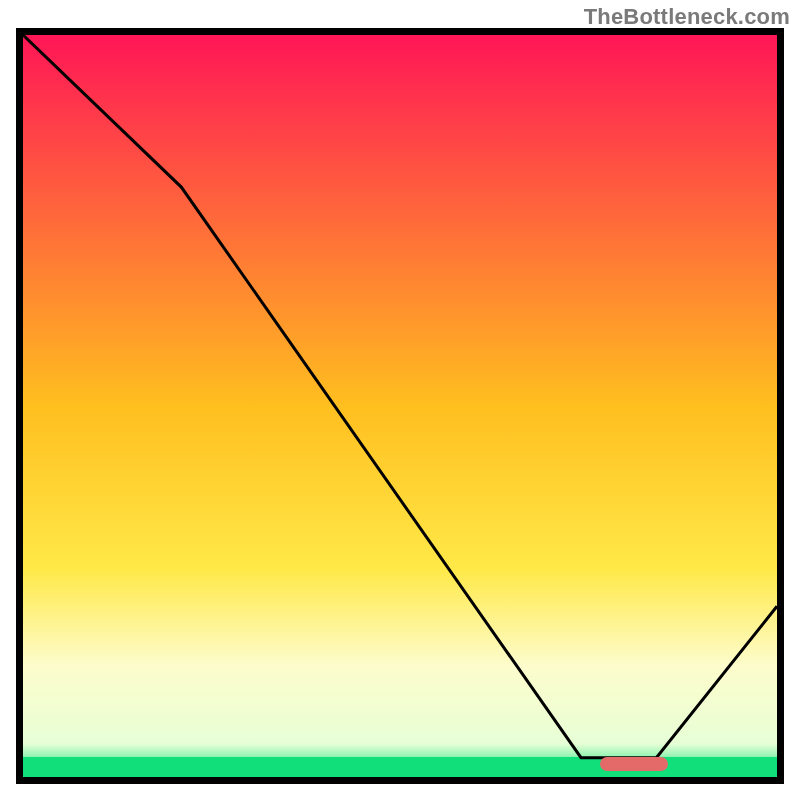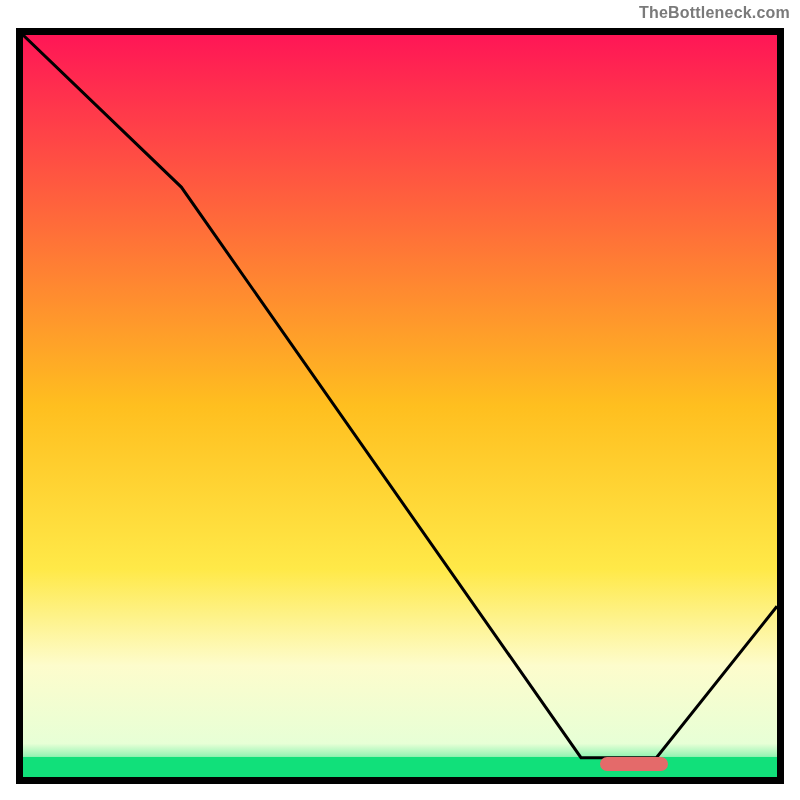--- a/index.html
+++ b/index.html
@@ -13,21 +13,21 @@
   }
   .wrap {
     position: relative;
     width: 800px;
     height: 800px;
   }
   .watermark {
     position: absolute;
     top: 4px;
     right: 10px;
-    font-size: 16px;
+    font-size: 22px;
     font-weight: 600;
     color: #7a7a7a;
     letter-spacing: 0.2px;
     z-index: 50;
   }
   .plot-frame {
     position: absolute;
     left: 16px;
     top: 28px;
     width: 768px;

